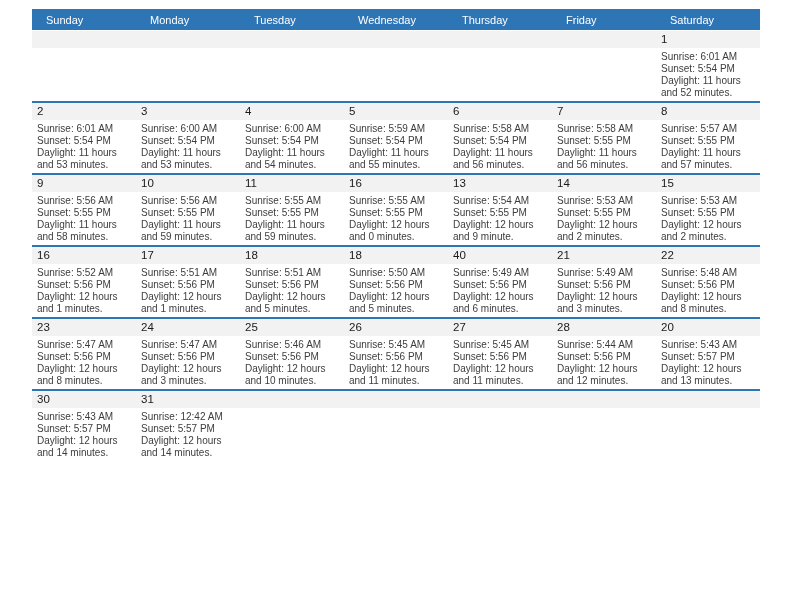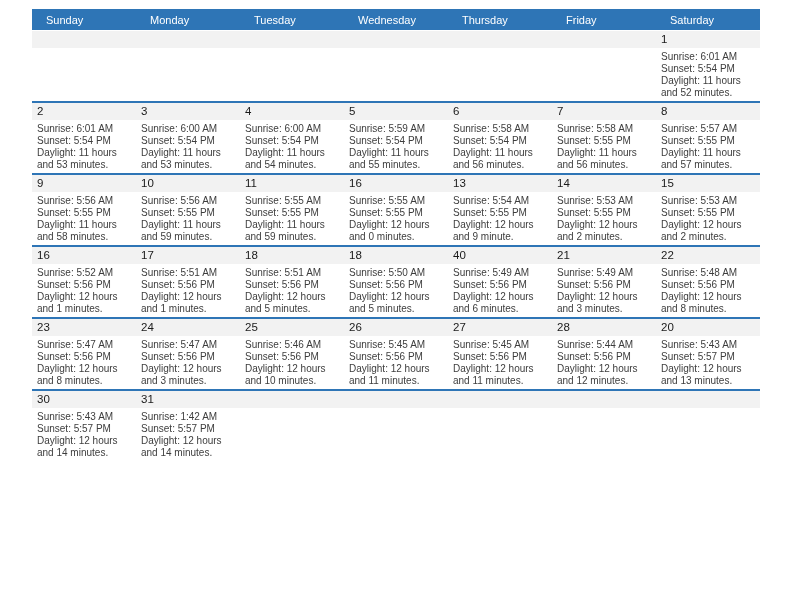--- a/index.html
+++ b/index.html
@@ -381,21 +381,21 @@
           <div class="day-details">
             <div class="detail-line">Sunrise: 5:43 AM</div>
             <div class="detail-line">Sunset: 5:57 PM</div>
             <div class="detail-line">Daylight: 12 hours</div>
             <div class="detail-line">and 14 minutes.</div>
           </div>
         </div>
         <div class="day-cell">
           <div class="day-num">31</div>
           <div class="day-details">
-            <div class="detail-line">Sunrise: 1:42 AM</div>
+            <div class="detail-line">Sunrise: 12:42 AM</div>
             <div class="detail-line">Sunset: 5:57 PM</div>
             <div class="detail-line">Daylight: 12 hours</div>
             <div class="detail-line">and 14 minutes.</div>
           </div>
         </div>
         <div class="day-cell">
           <div class="day-num"></div>
           <div class="day-details"></div>
         </div>
         <div class="day-cell">

